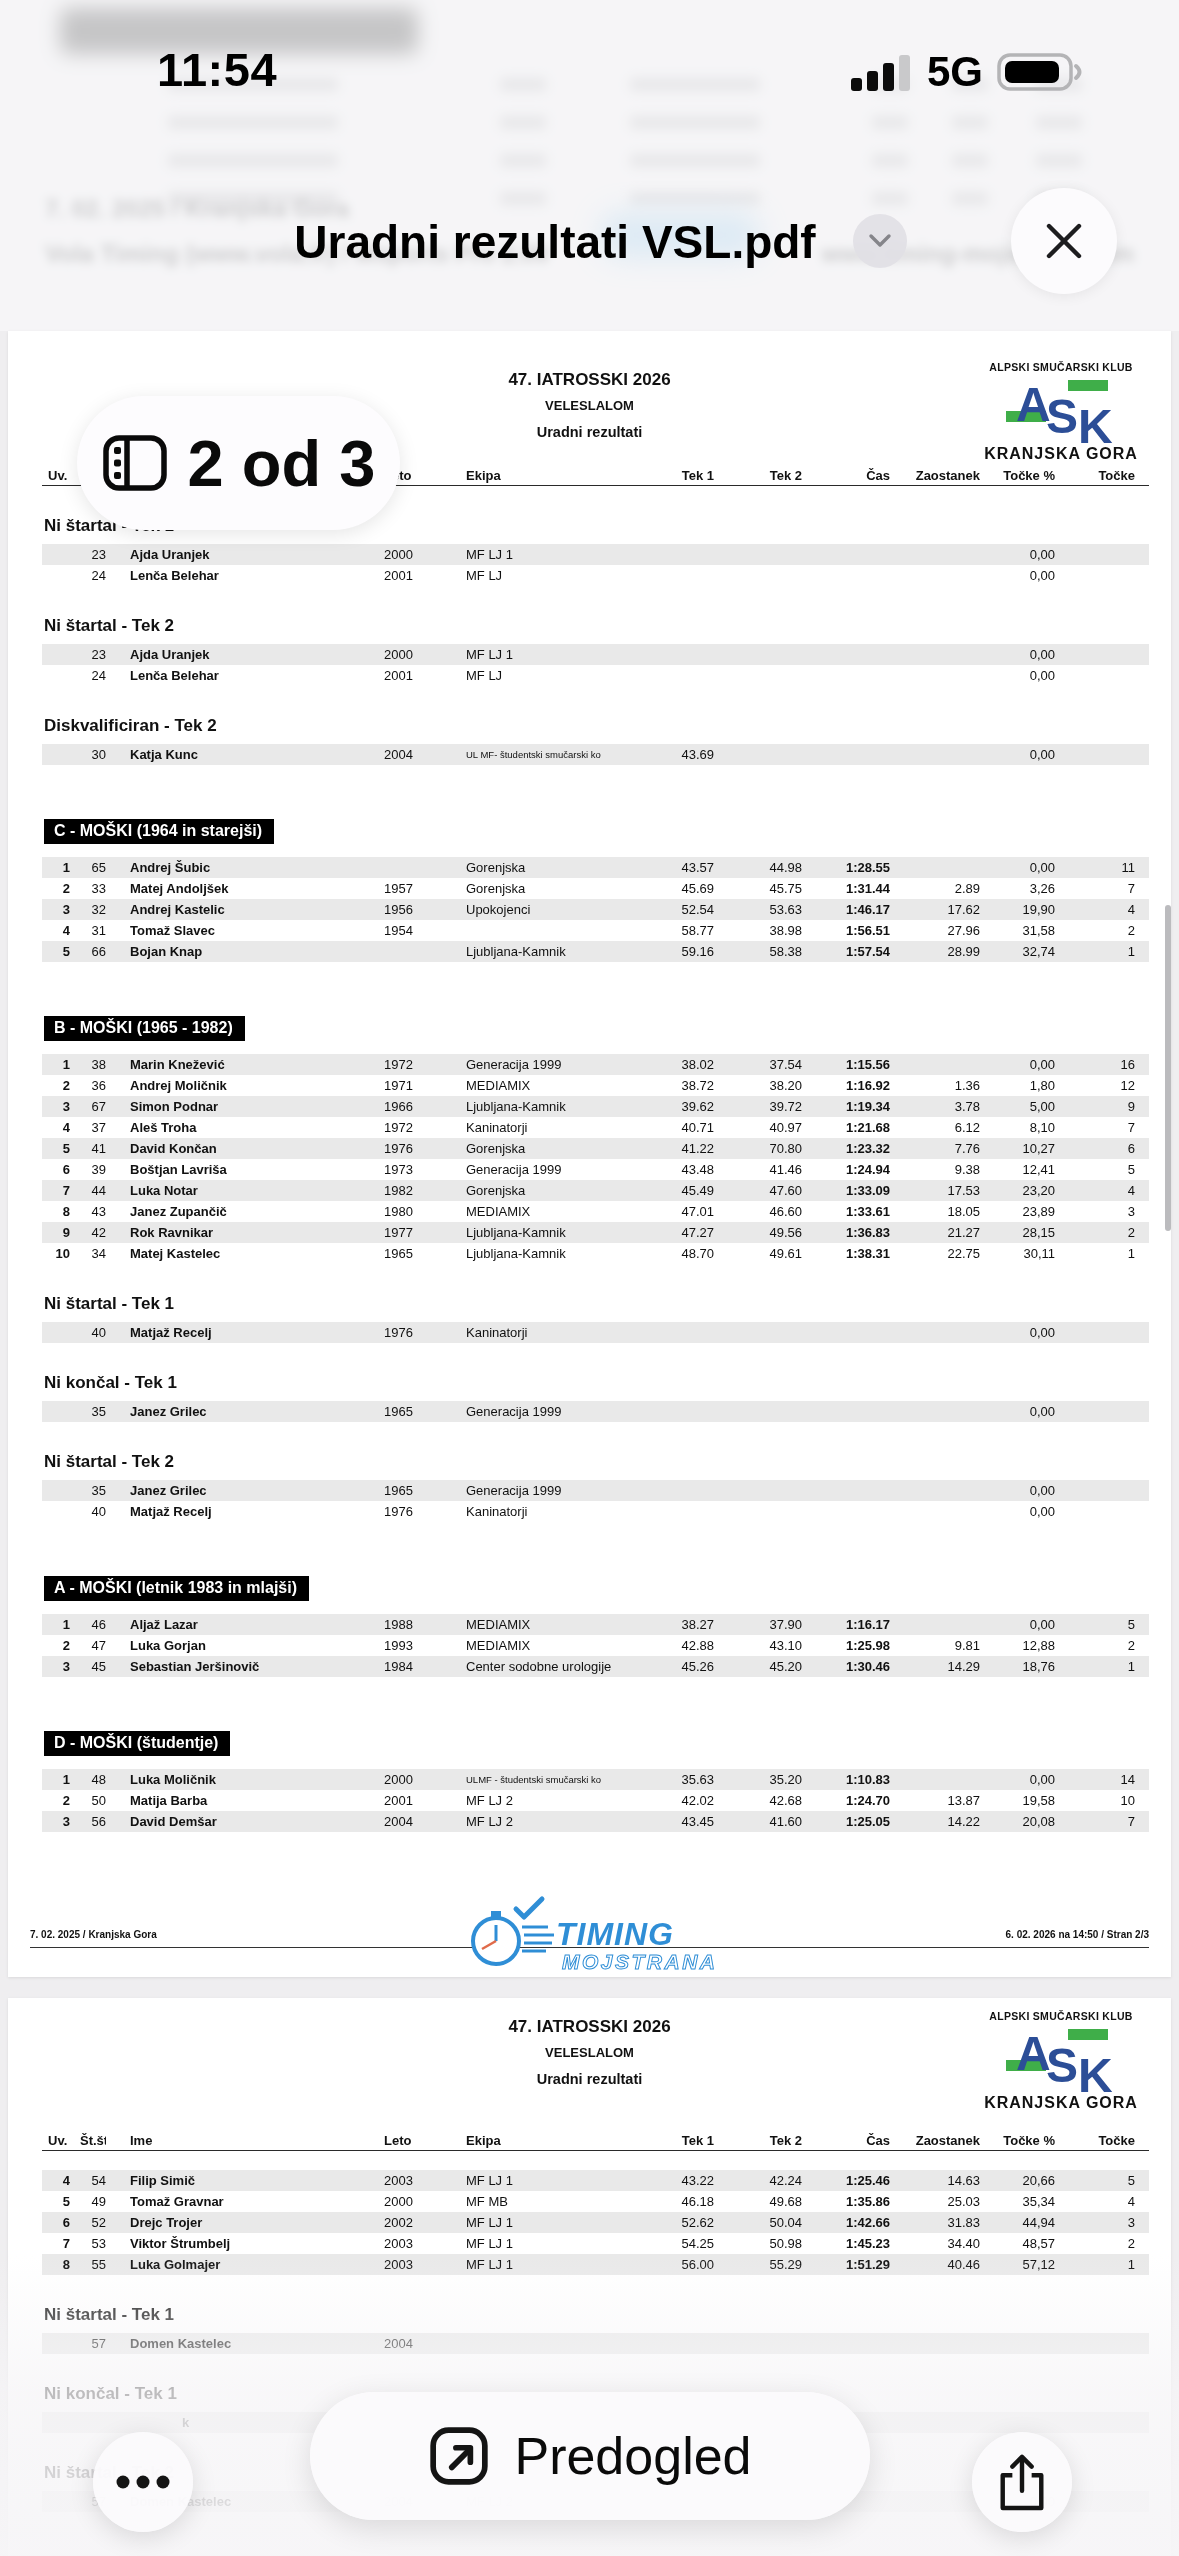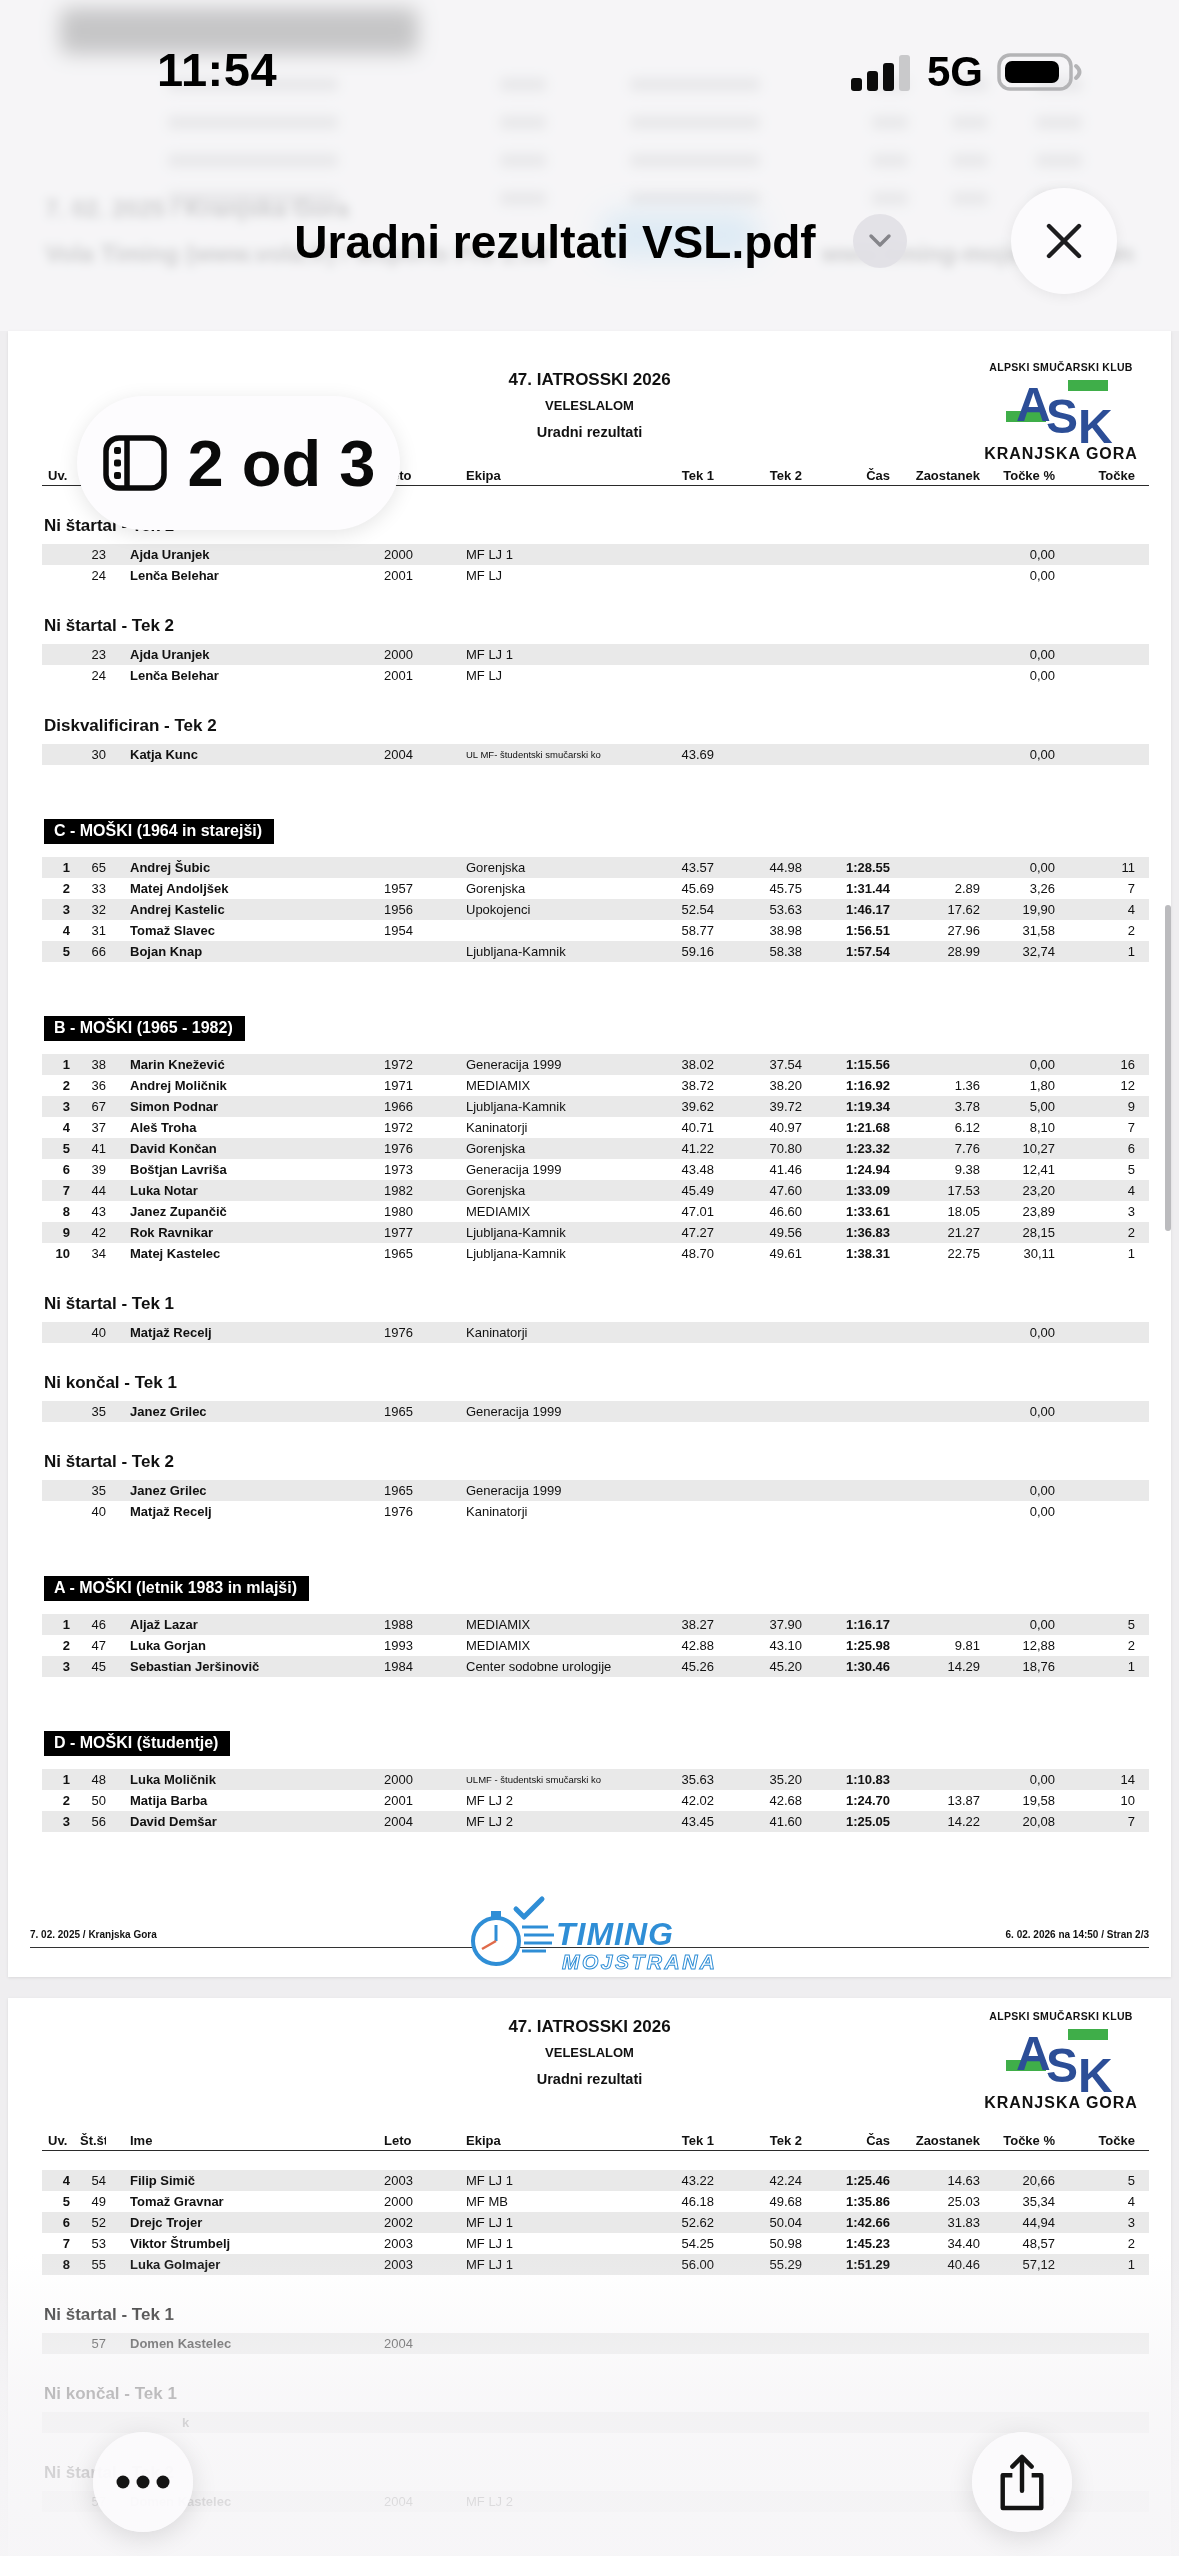--- a/index.html
+++ b/index.html
@@ -816,20 +816,28 @@
   <div class="scrollbar"></div>
   <div class="bottom-fade"></div>
 
   <div class="btn-circle btn-more">
     <svg width="56" height="16" viewBox="0 0 56 16">
       <circle cx="8" cy="8" r="6.5" fill="#141414"></circle>
         <circle cx="28" cy="8" r="6.5" fill="#141414"></circle>
         <circle cx="48" cy="8" r="6.5" fill="#141414"></circle>
     </svg>
   </div>
+  <div class="btn-preview">
+    <svg width="62" height="62" viewBox="0 0 60 60">
+      <rect x="5" y="5" width="50" height="50" rx="15" fill="none" stroke="#141414" stroke-width="5.5"></rect>
+      <line x1="23" y1="41" x2="40" y2="24" stroke="#141414" stroke-width="5.5" stroke-linecap="round"></line>
+      <polyline points="27,22 41,22 41,36" fill="none" stroke="#141414" stroke-width="5.5" stroke-linecap="round" stroke-linejoin="round"></polyline>
+    </svg>
+    <div class="preview-label">Predogled</div>
+  </div>
   <div class="btn-circle btn-share">
     <svg width="54" height="62" viewBox="0 0 56 62">
       <path d="M18,24 H8 V58 H48 V24 H38" fill="none" stroke="#141414" stroke-width="4.6" stroke-linejoin="round"></path>
       <line x1="28" y1="40" x2="28" y2="7" stroke="#141414" stroke-width="4.6" stroke-linecap="round"></line>
       <polyline points="18,15 28,5 38,15" fill="none" stroke="#141414" stroke-width="4.6" stroke-linecap="round" stroke-linejoin="round"></polyline>
     </svg>
   </div>
 
 </div>
 

